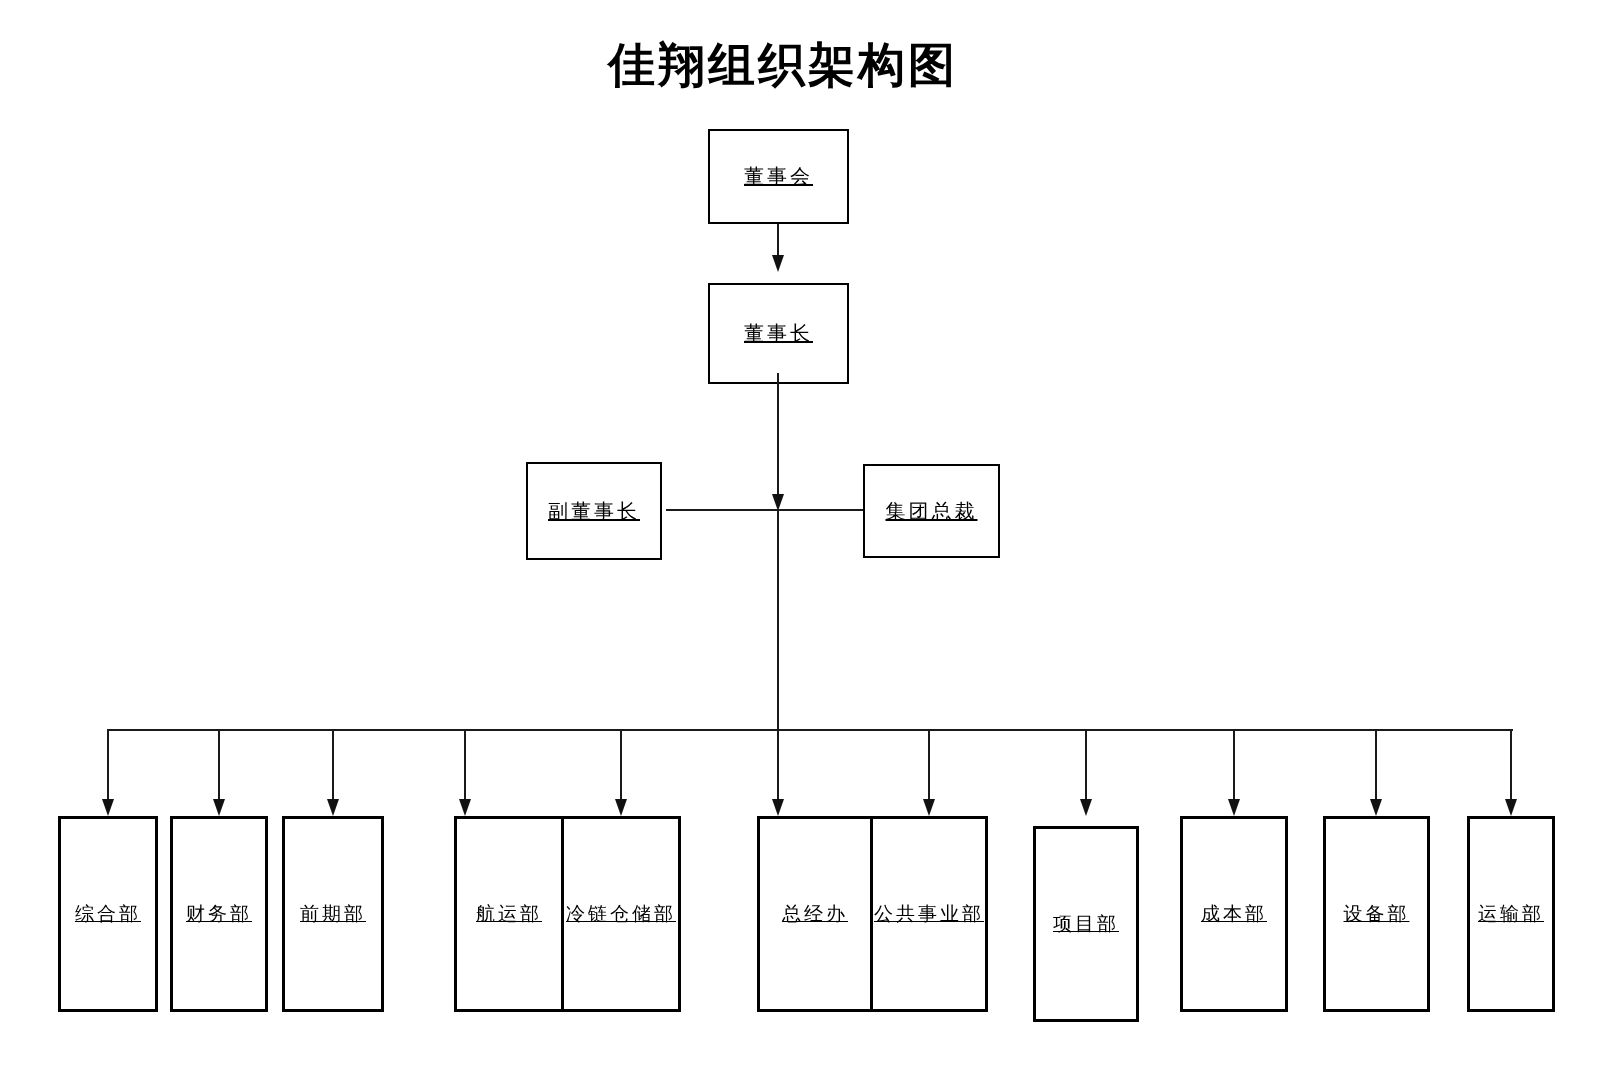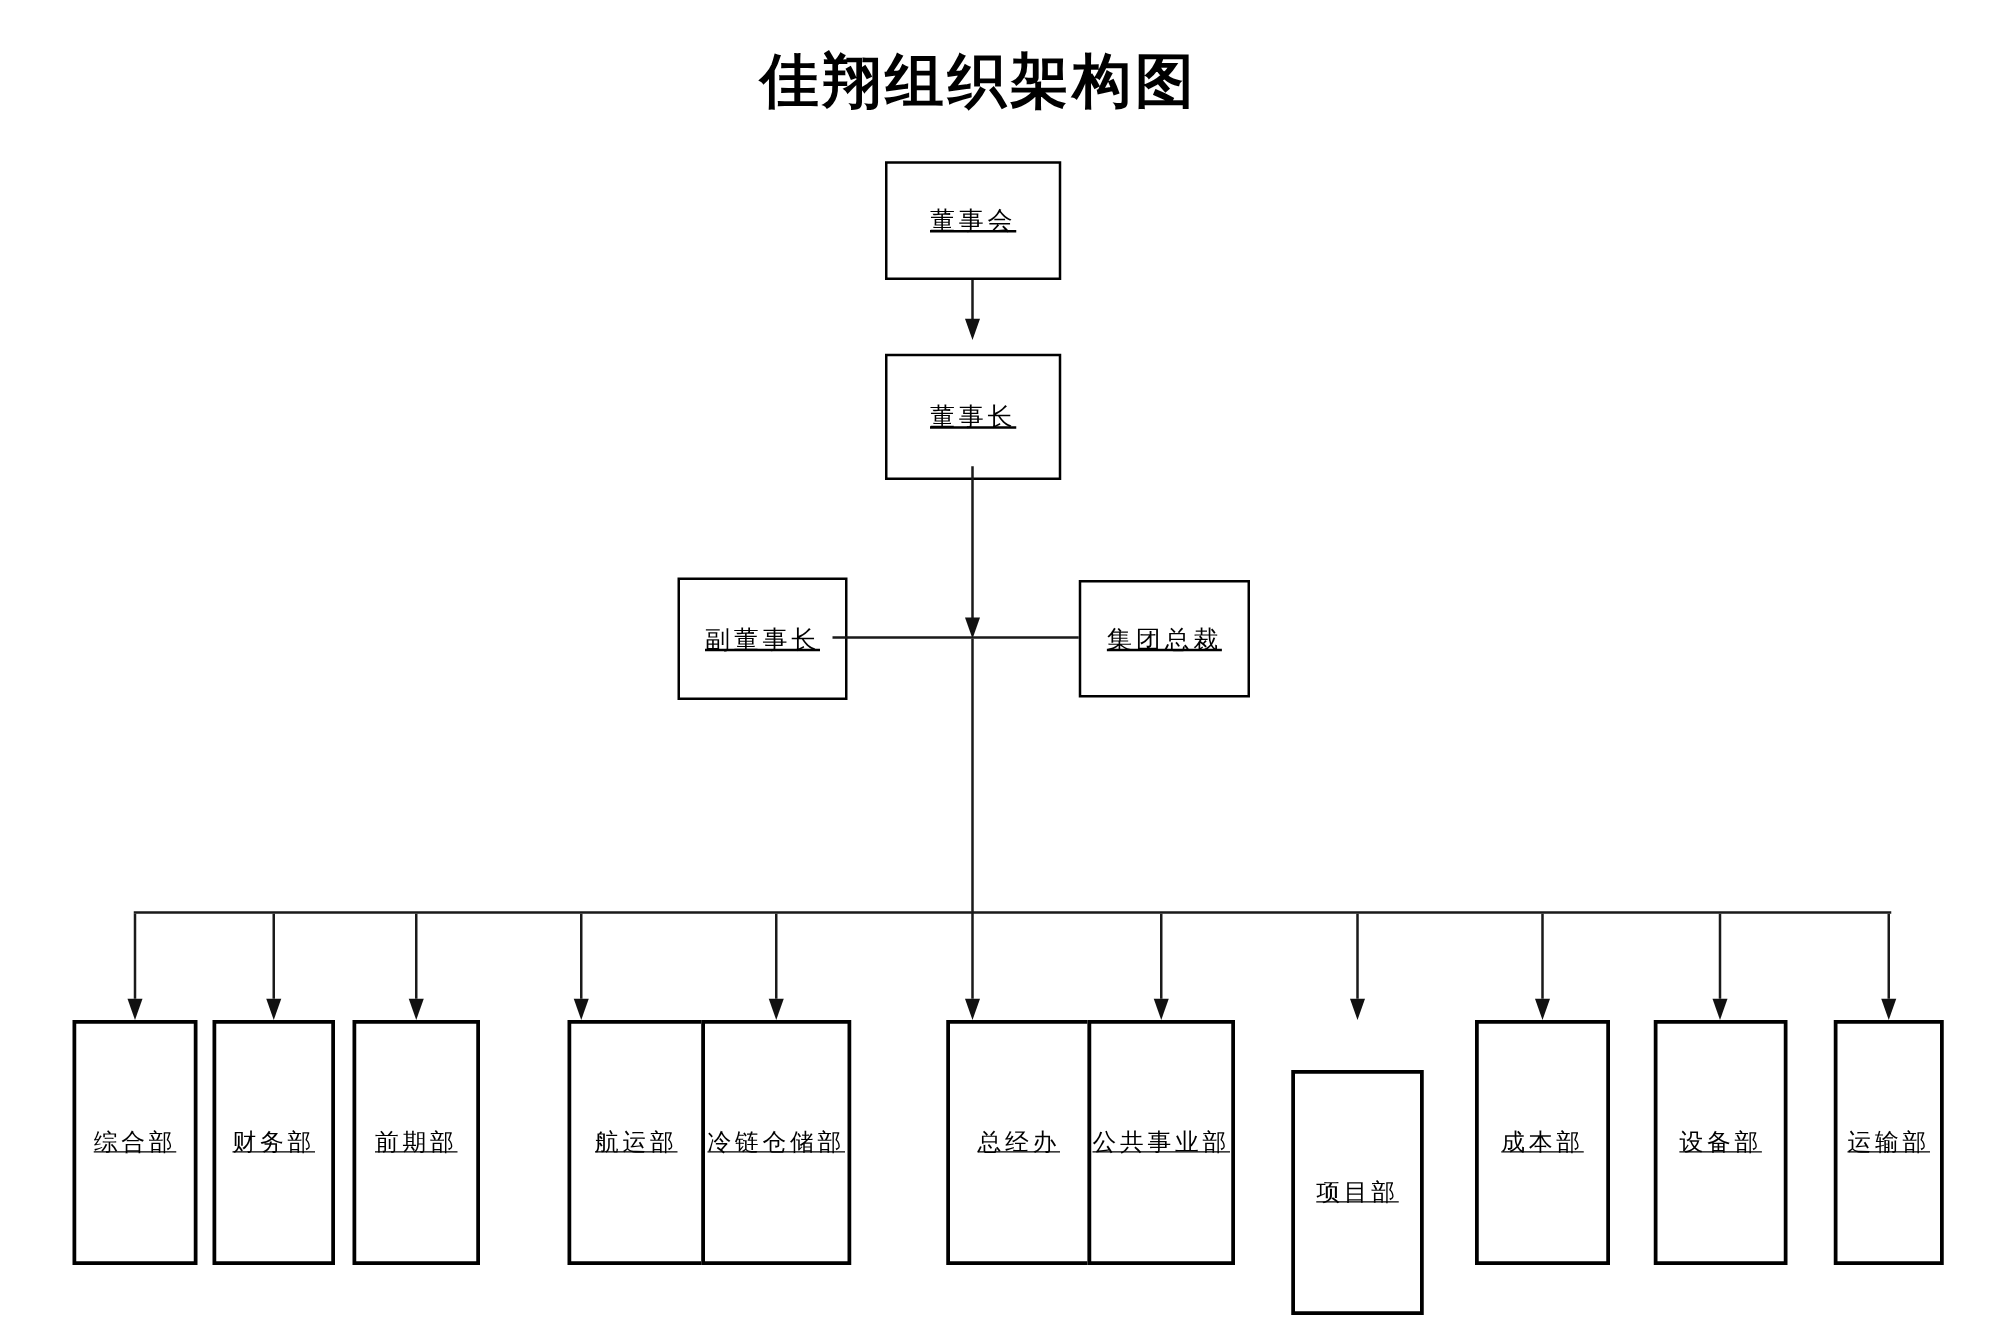--- a/index.html
+++ b/index.html
@@ -74,21 +74,21 @@
   <div class="vline" style="left:777px; top:224px; height:32px;"></div>
   <div class="arrow-down" style="left:772px; top:255px;"></div>
 
   <div class="box" style="left:708px; top:283px; width:141px; height:101px;">
     <span>董事长</span>
   </div>
 
   <div class="vline" style="left:777px; top:373px; height:122px;"></div>
   <div class="arrow-down" style="left:772px; top:494px;"></div>
 
-  <div class="box" style="left:542px; top:462px; width:136px; height:98px;">
+  <div class="box" style="left:526px; top:462px; width:136px; height:98px;">
     <span>副董事长</span>
   </div>
 
   <div class="box" style="left:863px; top:464px; width:137px; height:94px;">
     <span>集团总裁</span>
   </div>
 
   <div class="hline" style="left:666px; top:509px; width:197px;"></div>
 
   <div class="vline" style="left:777px; top:511px; height:288px;"></div>
@@ -148,21 +148,21 @@
   </div>
 
   <div class="box dept" style="left:757px;  top:816px; width:116px; height:196px;">
     <span>总经办</span>
   </div>
 
   <div class="box dept" style="left:870px;  top:816px; width:118px; height:196px;justify-content:center;">
     <span>公共事业部</span>
   </div>
 
-  <div class="box dept" style="left:1033px; top:856px; width:106px; height:196px;">
+  <div class="box dept" style="left:1033px; top:826px; width:106px; height:196px;">
     <span>项目部</span>
   </div>
 
   <div class="box dept" style="left:1180px; top:816px; width:108px; height:196px;">
     <span>成本部</span>
   </div>
 
   <div class="box dept" style="left:1323px; top:816px; width:107px; height:196px;">
     <span>设备部</span>
   </div>

